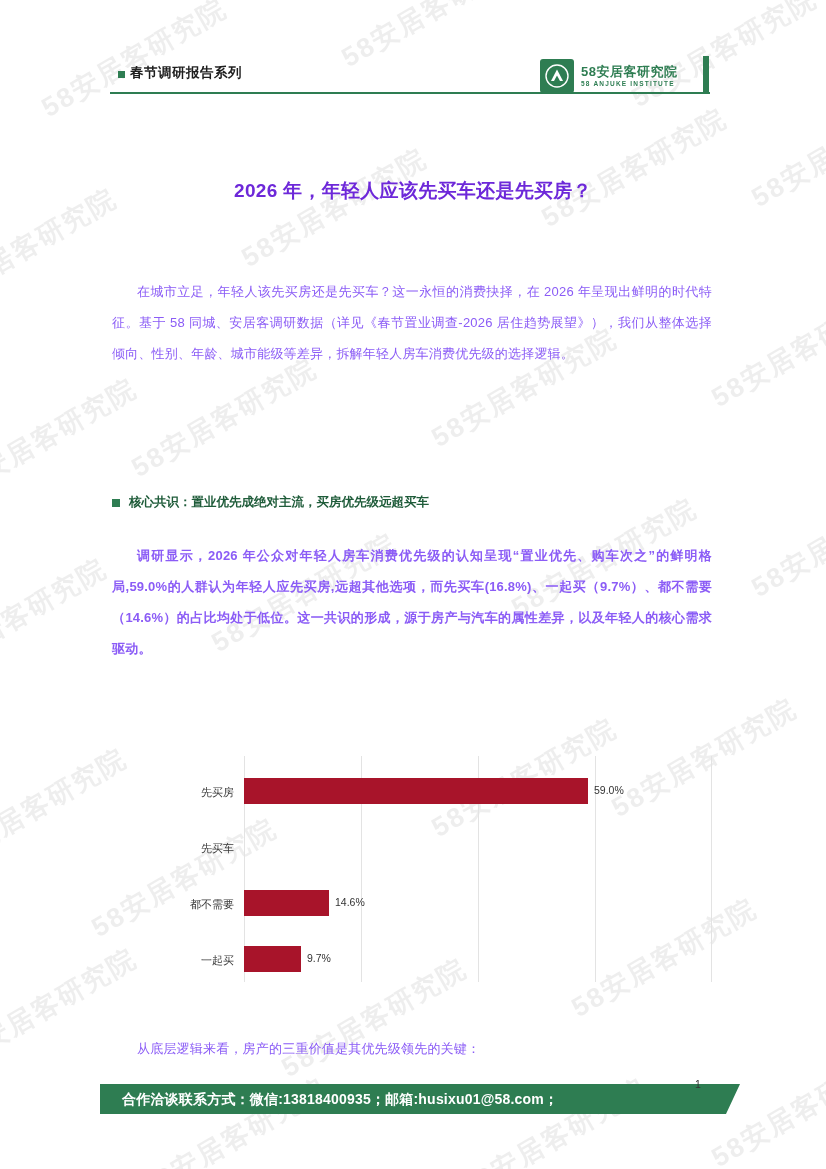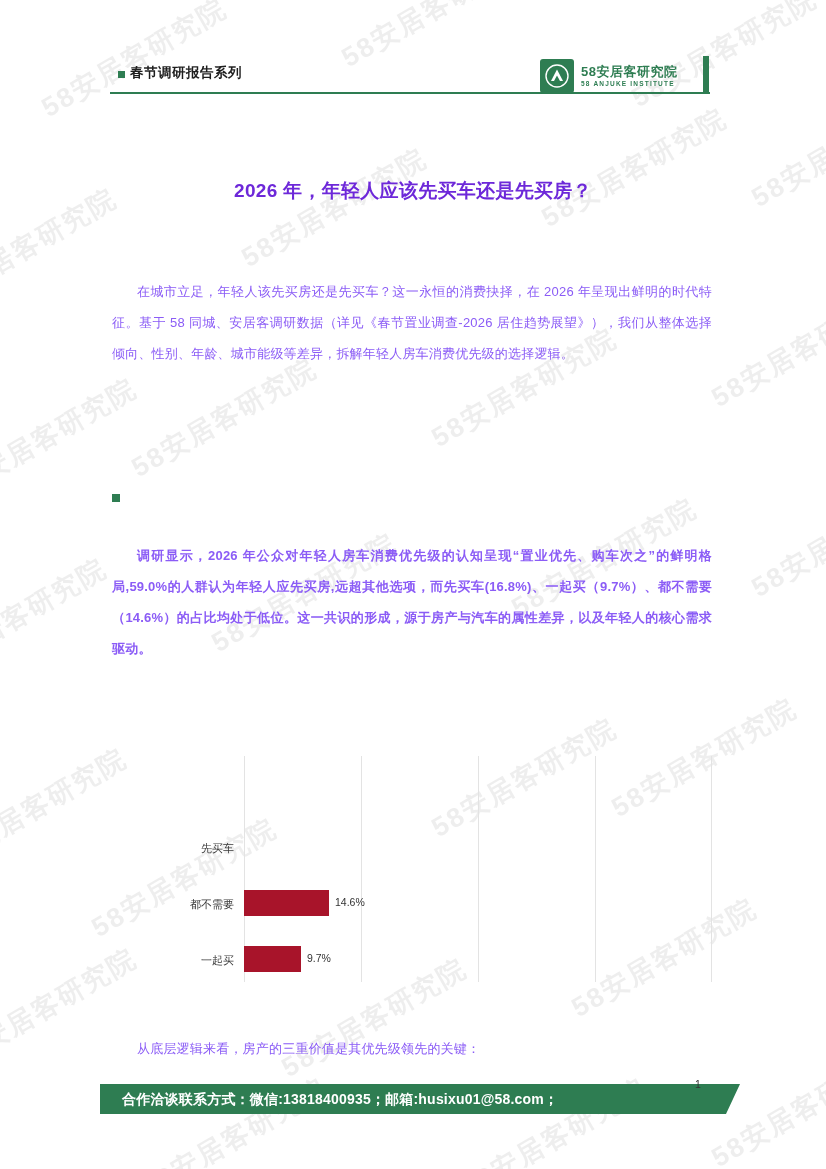--- a/index.html
+++ b/index.html
@@ -213,34 +213,42 @@
     </div>
     <div class="header-bar-right"></div>
   </div>
 
   <div class="doc-title">2026 年，年轻人应该先买车还是先买房？</div>
 
   <div class="para indent" id="p1">在城市立足，年轻人该先买房还是先买车？这一永恒的消费抉择，在 2026 年呈现出鲜明的时代特征。基于 58 同城、安居客调研数据（详见《春节置业调查-2026 居住趋势展望》），我们从整体选择倾向、性别、年龄、城市能级等差异，拆解年轻人房车消费优先级的选择逻辑。</div>
 
   <div class="bullet-head">
     <span class="bullet-sq"></span>
+    <span>核心共识：置业优先成绝对主流，买房优先级远超买车</span>
   </div>
 
   <div class="para indent" id="p2">调研显示，2026 年公众对年轻人房车消费优先级的认知呈现“置业优先、购车次之”的鲜明格局,59.0%的人群认为年轻人应先买房,远超其他选项，而先买车(16.8%)、一起买（9.7%）、都不需要（14.6%）的占比均处于低位。这一共识的形成，源于房产与汽车的属性差异，以及年轻人的核心需求驱动。</div>
 
 
   <div class="chart">
     <div class="plot">
       <div class="gridline" style="left:132px;"></div>
       <div class="gridline" style="left:249px;"></div>
       <div class="gridline" style="left:366px;"></div>
       <div class="gridline" style="left:483px;"></div>
       <div class="gridline" style="left:599px;"></div>
     </div>
 
+    <div class="bar-row" style="top:8px;">
+      <div class="bar-label">先买房</div>
+      <div class="bar-holder">
+        <div class="bar" style="width:344px;"></div>
+        <div class="bar-value" style="left:350px;">59.0%</div>
+      </div>
+    </div>
 
     <div class="bar-row" style="top:64px;">
       <div class="bar-label">先买车</div>
     </div>
 
     <div class="bar-row" style="top:120px;">
       <div class="bar-label">都不需要</div>
       <div class="bar-holder">
         <div class="bar" style="width:85px;"></div>
         <div class="bar-value" style="left:91px;text-align:center;">14.6%</div>

